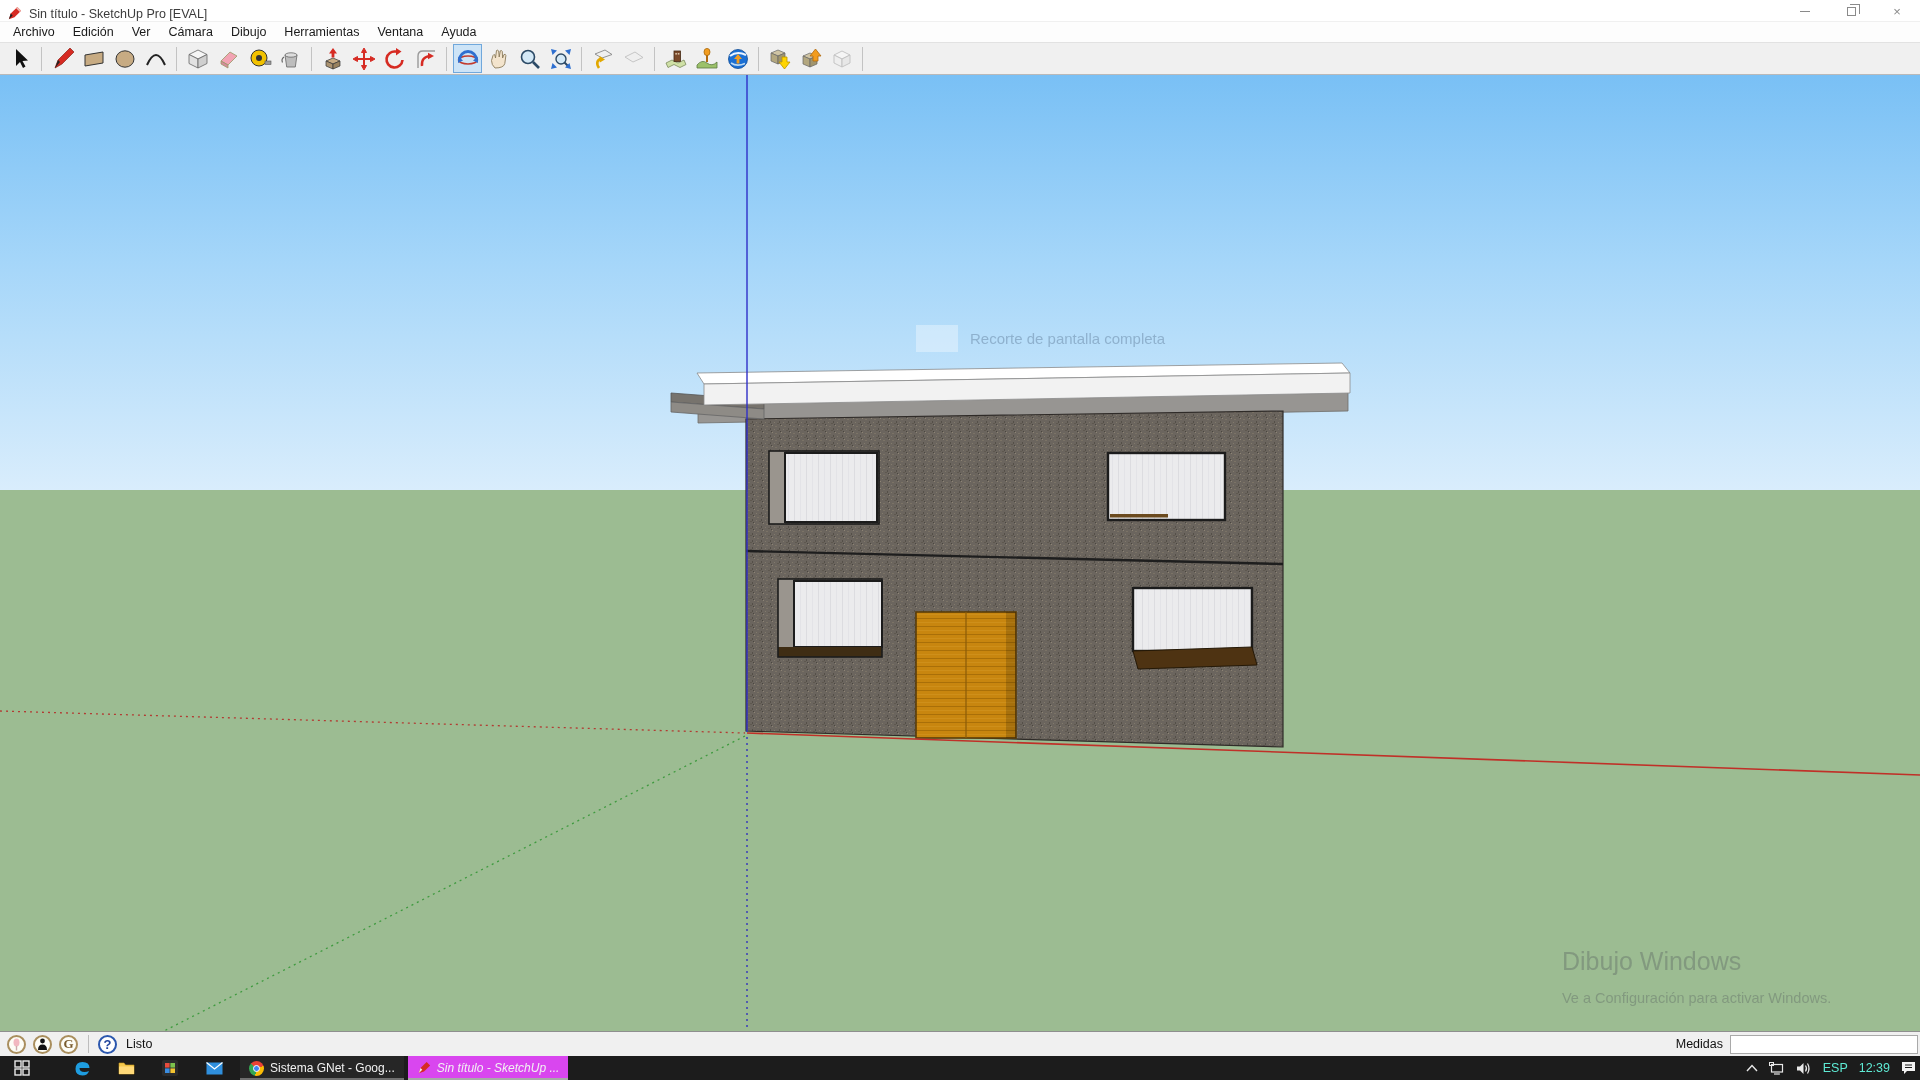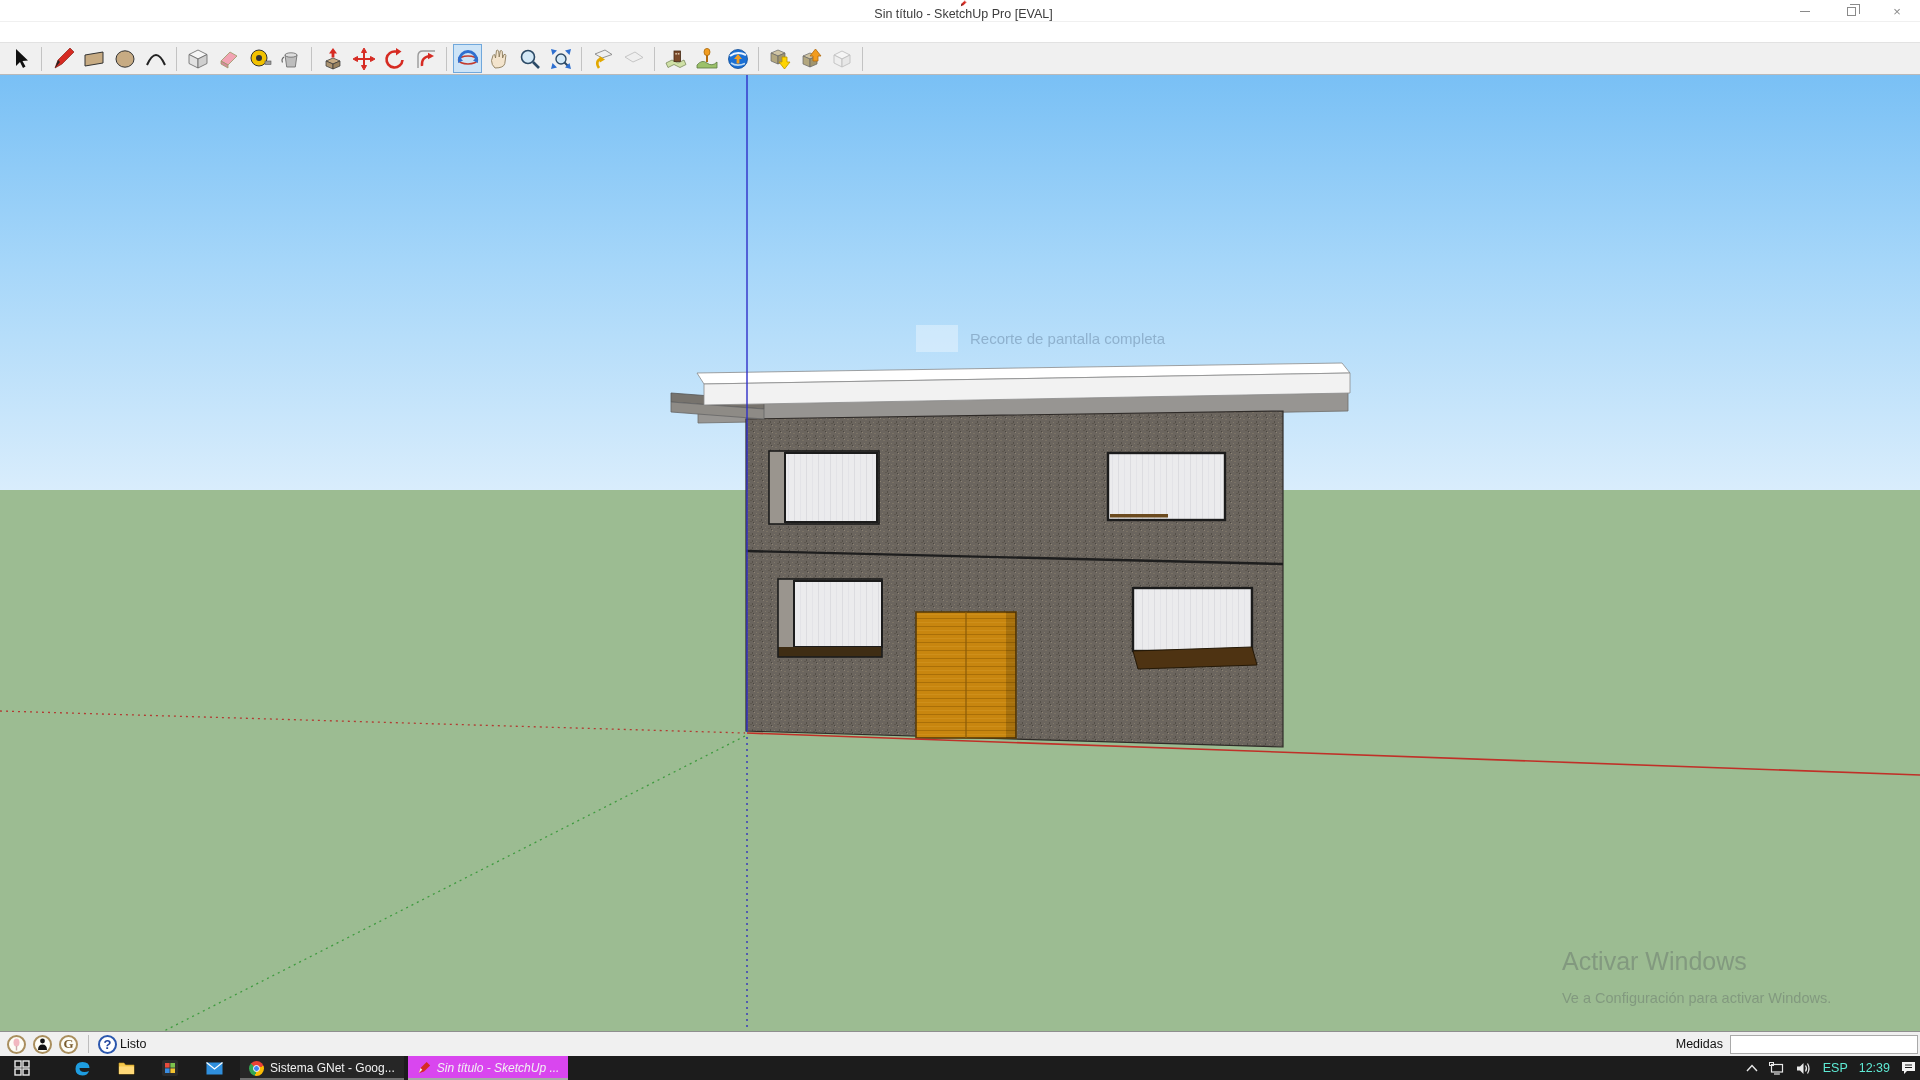--- a/index.html
+++ b/index.html
@@ -2,21 +2,21 @@
 <html><head>
 <meta charset="utf-8">
 <style>
   * { margin:0; padding:0; box-sizing:border-box; }
   html,body { width:1920px; height:1080px; overflow:hidden; background:#000;
     font-family:"Liberation Sans", sans-serif; }
   .screen { position:relative; width:1920px; height:1080px; background:#fff; }
 
   
   .titlebar { position:absolute; left:0; top:0; width:1920px; height:22px;
-    background:#ffffff; display:flex; align-items:center; border-bottom:1px solid #f0f0f0;flex-direction:column;}
+    background:#ffffff; display:flex; align-items:flex-end; border-bottom:1px solid #f0f0f0;}
   .titlebar .app-logo { margin-left:7px; width:15px; height:15px; }
   .titlebar .title-text { margin-left:7px; font-size:12.5px; color:#3c3c3c; }
   .win-controls { position:absolute; right:0; top:0; height:22px; display:flex; }
   .win-btn { width:46px; height:22px; display:flex; align-items:center; justify-content:center;
     color:#8a8a8a; font-size:13px; background:transparent; border:none; cursor:default;}
   .restore-glyph { width:9px; height:9px; border:1px solid #8a8a8a; position:relative; }
   .restore-glyph:before { content:""; position:absolute; left:2px; top:-4px; width:9px; height:9px;
     border:1px solid #8a8a8a; border-left:none; border-bottom:none; }
   .min-glyph { width:10px; height:1px; background:#8a8a8a; }
 
@@ -53,21 +53,21 @@
   .activate-line2 { font-size:14.5px; margin-top:14px; }
 
   
   .statusbar { position:absolute; left:0; top:1032px; width:1920px; height:24px;
     background:#f0f0f0; display:flex; align-items:center; font-size:12.5px; color:#111; }
   .sb-circle { width:19px; height:19px; border-radius:50%; background:#fdfdf6;
     border:2px solid #a98e5d; margin-left:7px; display:flex; align-items:center; justify-content:center; }
   .sb-divider { width:1px; height:18px; background:#bdbdbd; margin:0 9px 0 10px; }
   .sb-help { width:19px; height:19px; border-radius:50%; background:#fff; border:2px solid #2b57ae;
     color:#20449c; font-weight:bold; font-size:13px; display:flex; align-items:center; justify-content:center; }
-  .sb-status { margin-left:3px;text-align:center; }
+  .sb-status { margin-left:9px;text-align:center; }
   .sb-right { position:absolute; right:2px; top:0; height:24px; display:flex; align-items:center; }
   .sb-measure-label { font-size:12.5px; color:#111; margin-right:7px; }
   .sb-measure-box { width:188px; height:19px; background:#fff; border:1px solid #a9a9a9;
     font-size:12px; padding:0 4px; }
 
   
   .taskbar { position:absolute; left:0; top:1056px; width:1920px; height:24px;
     background:#1c1c1c; display:flex; align-items:stretch; color:#fff; }
   .tb-btn { display:flex; align-items:center; justify-content:center; width:44px; cursor:default; }
   .task-btn { display:flex; align-items:center; padding:0 9px; margin-left:4px; position:relative;
@@ -102,20 +102,30 @@
         </button>
       <button class="win-btn">
           <span class="restore-glyph"></span>
         </button>
       <button class="win-btn">
           <span>×</span>
         </button>
     </div>
   </div>
 
+  <div class="menubar">
+    <span class="menu-item">Archivo</span>
+    <span class="menu-item">Edición</span>
+    <span class="menu-item">Ver</span>
+    <span class="menu-item">Cámara</span>
+    <span class="menu-item">Dibujo</span>
+    <span class="menu-item">Herramientas</span>
+    <span class="menu-item">Ventana</span>
+    <span class="menu-item">Ayuda</span>
+  </div>
 
   <div class="toolbar">
     <button class="tool">
       <svg viewBox="0 0 24 24">
           <path d="M7 2 L7 19 L11 15 L14 21 L16.5 19.5 L13.5 14 L19 13.5 Z" fill="#111"></path>
         </svg>
     </button>
     <span class="tb-divider"></span>
     <button class="tool">
       <svg viewBox="0 0 24 24">
@@ -366,21 +376,21 @@
       <line x1="747" y1="658" x2="1920" y2="700" stroke="#c03028" stroke-width="1.6"></line>
       <line x1="745" y1="661" x2="162" y2="957" stroke="#3f9a3f" stroke-width="1.3" stroke-dasharray="2 4"></line>
     </svg>
 
     <div class="snip-ghost">
       <span class="ghost-box"></span>
       <span class="ghost-text">Recorte de pantalla completa</span>
     </div>
 
     <div class="activate-watermark">
-      <div class="activate-line1">Activar Windows</div>
+      <div class="activate-line1">Dibujo Windows</div>
       <div class="activate-line2">Ve a Configuración para activar Windows.</div>
     </div>
   </div>
 
   <div class="statusbar">
     <span class="sb-circle">
       <svg width="11" height="13" viewBox="0 0 11 13">
           <ellipse cx="5.5" cy="4.5" rx="3" ry="4" fill="#f2b8c0"></ellipse>
           <line x1="5.5" y1="8" x2="5.5" y2="12.5" stroke="#caa" stroke-width="1.4"></line>
         </svg>

